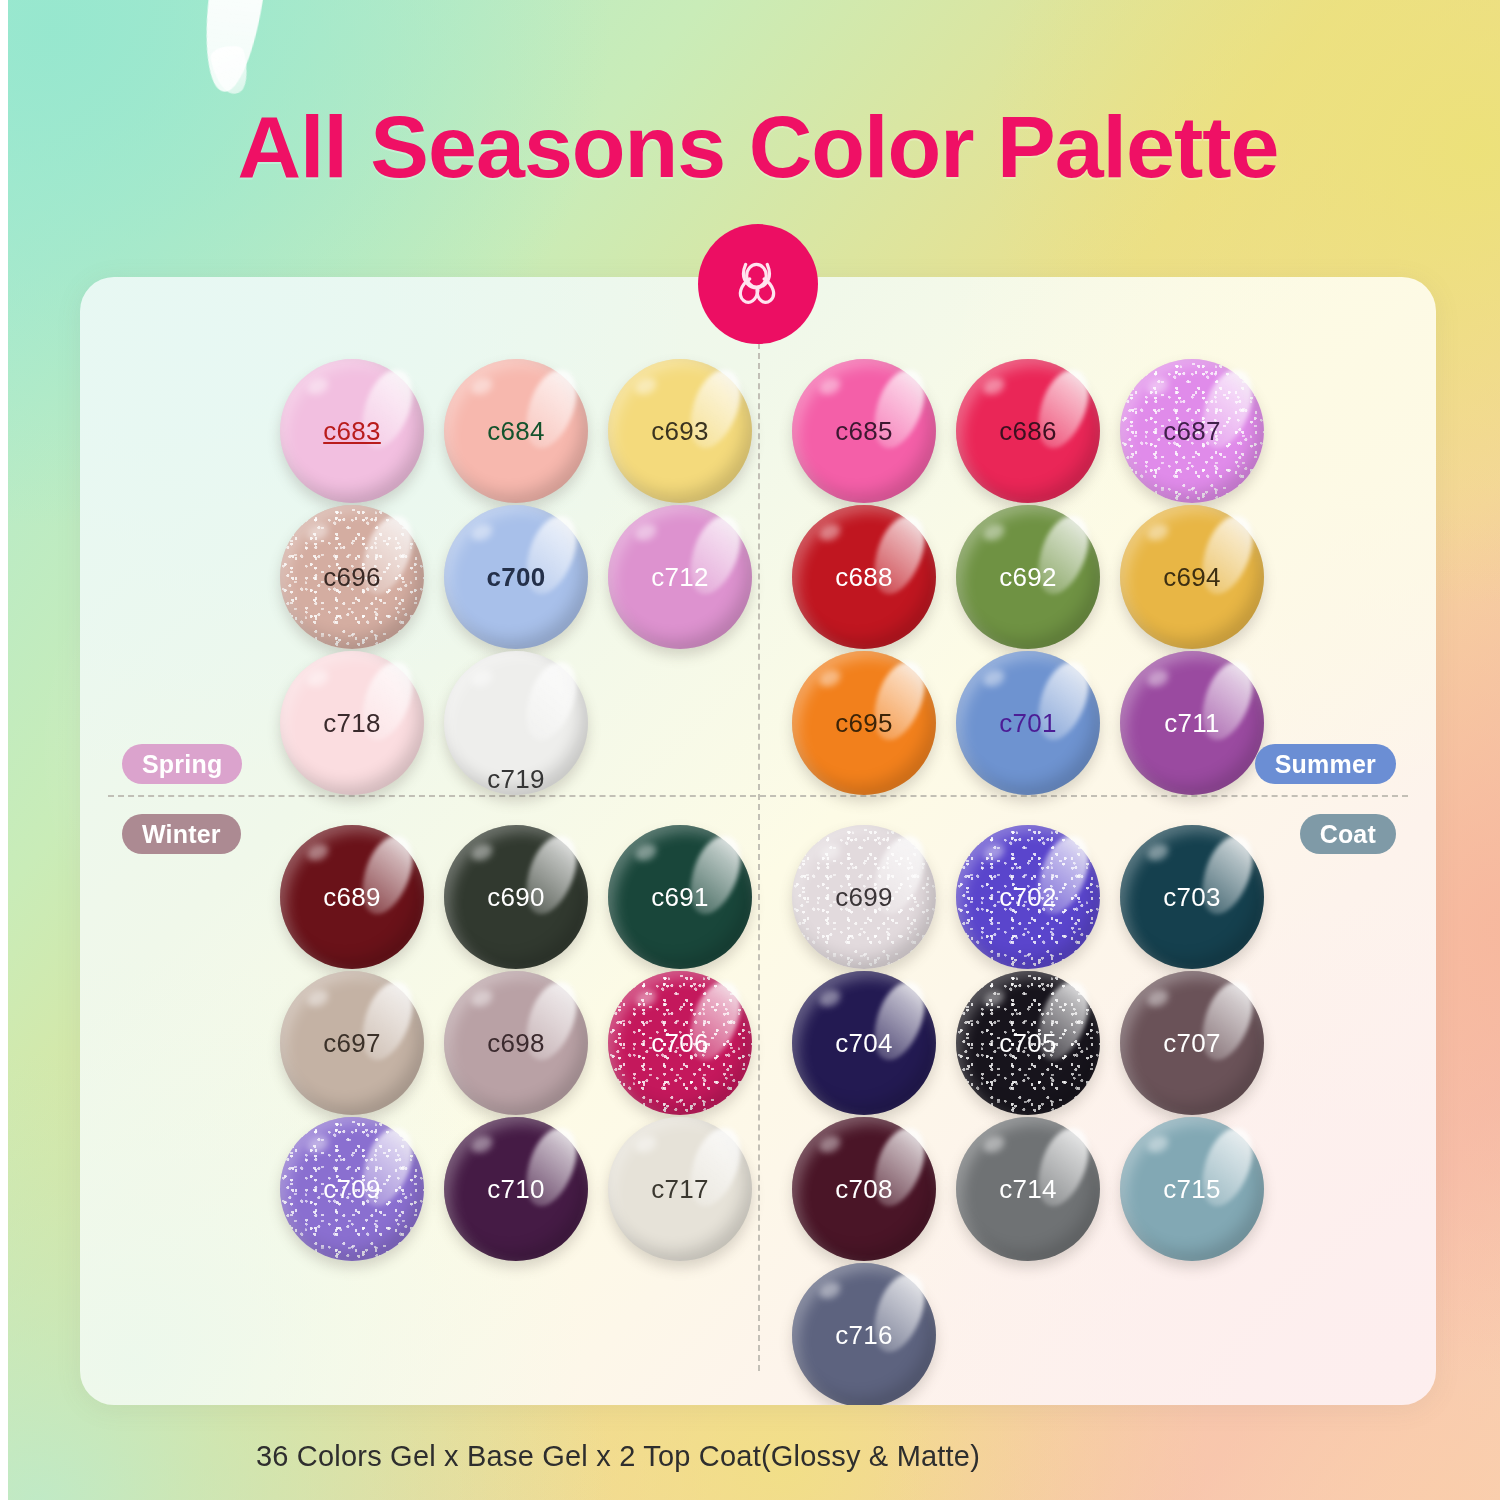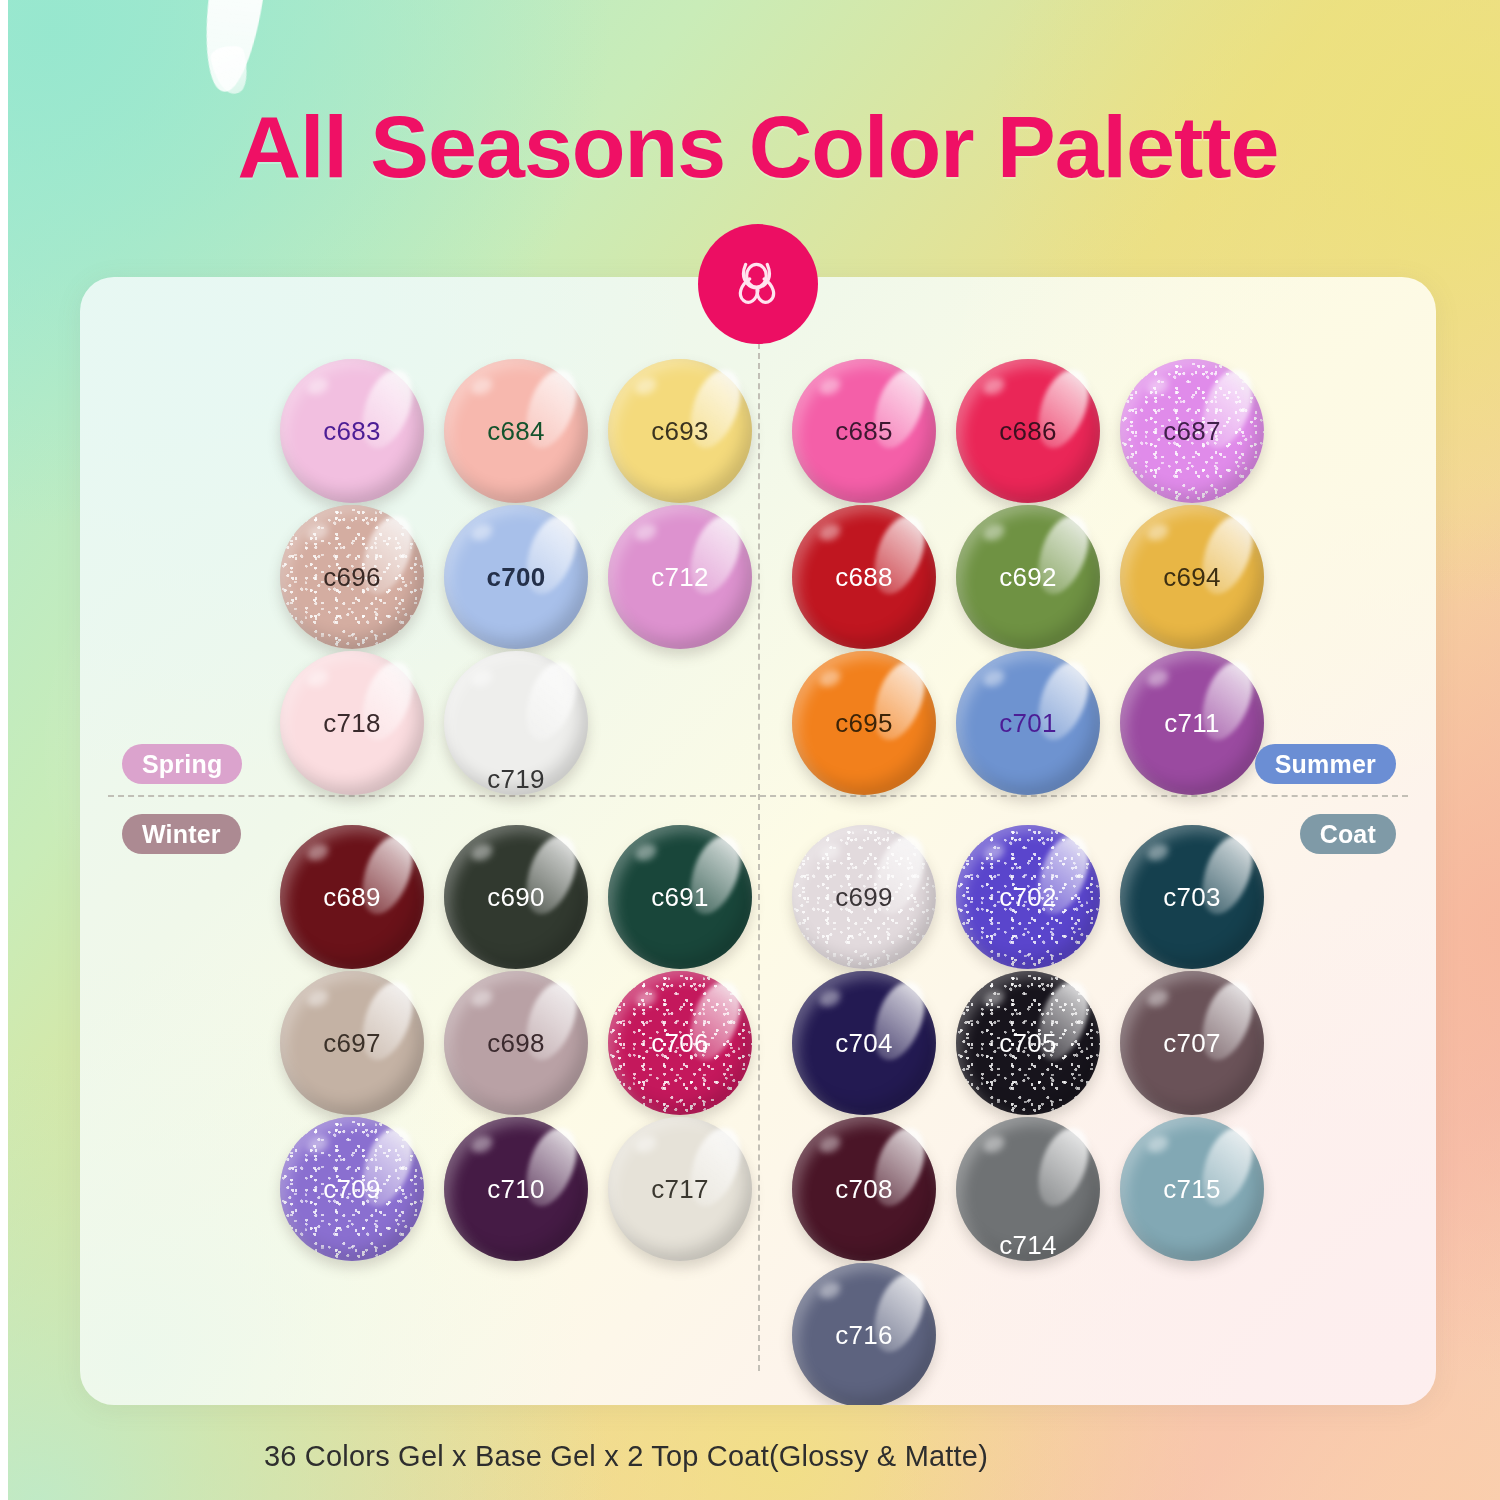--- a/index.html
+++ b/index.html
@@ -174,21 +174,21 @@
       radial-gradient(circle at 14% 66%, rgba(255,255,255,.68) 0 1.3px, transparent 1.5px),
       radial-gradient(circle at 88% 44%, rgba(255,255,255,.72) 0 1.4px, transparent 1.6px);
     background-size: 26px 26px, 31px 31px, 22px 22px, 35px 35px,
                      28px 28px, 24px 24px, 33px 33px, 20px 20px,
                      29px 29px, 27px 27px, 23px 23px, 30px 30px;
   }
 
   
   .footer {
     position: absolute;
-    left: 8px; top: 1440px; width: 1220px;
+    left: 0; top: 1440px; width: 1220px;
     text-align: center;
     font-size: 29px;
     color: #2e2e2e;
     letter-spacing: .2px;
     white-space: nowrap;
   }
 </style>
 </head>
 <body>
 
@@ -213,21 +213,21 @@
   <div class="panel">
     <div class="div-h"></div>
     <div class="div-v"></div>
 
     <div class="badge badge-spring">Spring</div>
     <div class="badge badge-summer">Summer</div>
     <div class="badge badge-winter">Winter</div>
     <div class="badge badge-fall">Coat</div>
 
     <div id="swatch-layer">
-        <div class="swatch" style="left: 200px; top: 82px; background-color: rgb(242, 191, 224); color: #4c1d95;">
+        <div class="swatch" style="left: 200px; top: 82px; background-color: rgb(242, 191, 224); color: #b91c1c; text-decoration: underline;">
           <span class="code">c683</span>
         </div>
         <div class="swatch" style="left: 364px; top: 82px; background-color: rgb(247, 184, 174); color: #14532d;">
           <span class="code">c684</span>
         </div>
         <div class="swatch" style="left: 528px; top: 82px; background-color: rgb(244, 218, 124); color: rgb(58, 51, 32);">
           <span class="code">c693</span>
         </div>
         <div class="swatch glitter" style="left: 200px; top: 228px; background-color: rgb(212, 173, 161); color: rgb(58, 42, 38);">
           <span class="code">c696</span>
@@ -312,21 +312,21 @@
         </div>
         <div class="swatch glitter" style="left: 876px; top: 694px; background-color: rgb(23, 20, 28); color: rgb(255, 255, 255);">
           <span class="code">c705</span>
         </div>
         <div class="swatch" style="left: 1040px; top: 694px; background-color: rgb(106, 82, 88); color: rgb(255, 255, 255);">
           <span class="code">c707</span>
         </div>
         <div class="swatch" style="left: 712px; top: 840px; background-color: rgb(74, 21, 39); color: rgb(255, 255, 255);">
           <span class="code">c708</span>
         </div>
-        <div class="swatch" style="left: 876px; top: 840px; background-color: rgb(111, 114, 116); color: rgb(255, 255, 255); align-items: flex-end;">
+        <div class="swatch" style="left: 876px; top: 840px; background-color: rgb(111, 114, 116); color: rgb(255, 255, 255);">
           <span class="code">c714</span>
         </div>
         <div class="swatch" style="left: 1040px; top: 840px; background-color: rgb(130, 168, 180); color: rgb(255, 255, 255);">
           <span class="code">c715</span>
         </div>
         <div class="swatch" style="left: 712px; top: 986px; background-color: rgb(93, 99, 127); color: rgb(255, 255, 255);">
           <span class="code">c716</span>
         </div>
       </div>
   </div>

